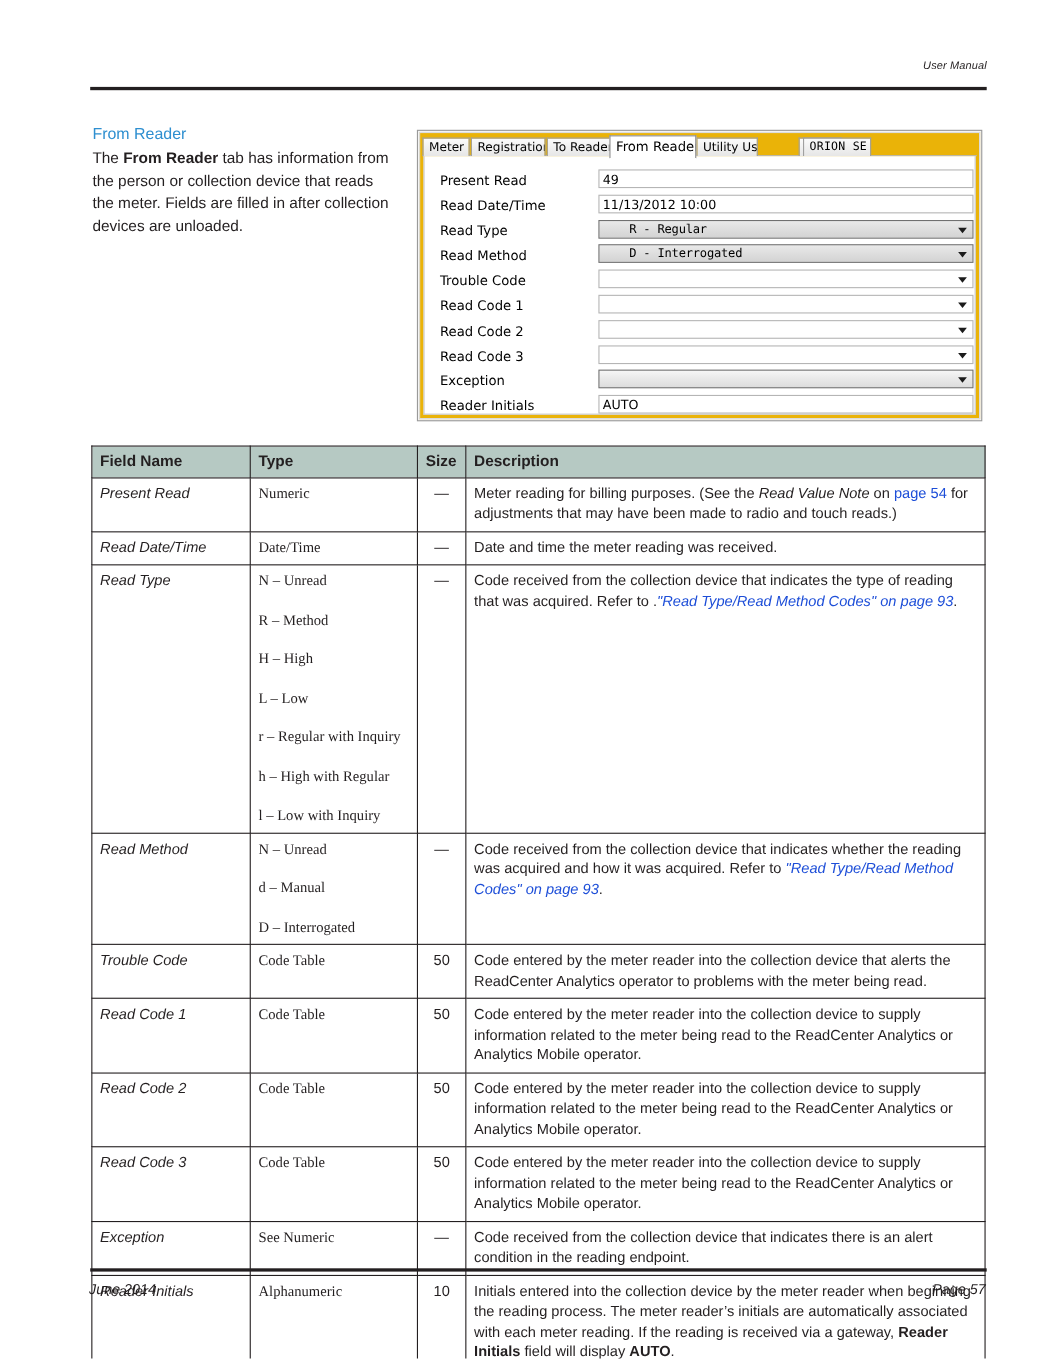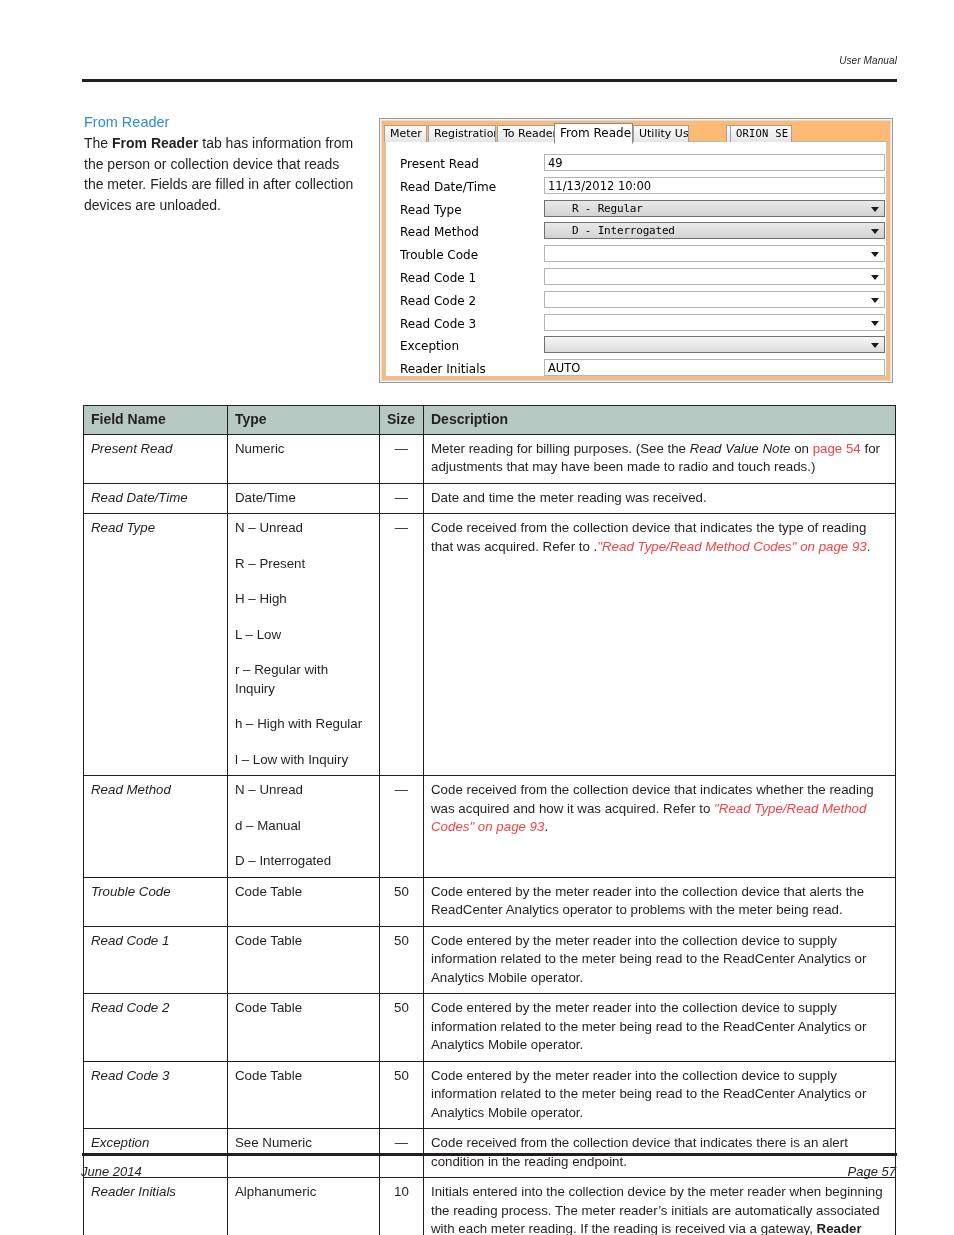--- a/index.html
+++ b/index.html
@@ -38,21 +38,21 @@
   
   .dlg {
     position:absolute; left:379px; top:118px; width:514px; height:265px;
     background:#f3f3f3;
     border:1px solid #9a9a9a;
     box-sizing:border-box;
     font-family:"DejaVu Sans", sans-serif;
   }
   .dlg-inner {
     position:absolute; left:1px; top:1px; right:1px; bottom:1px;
-    background:#fdba74;
+    background:#eab308;
     border:1px solid #dcdcdc;
     box-sizing:border-box;
   }
   .tabstrip {
     position:absolute; left:2px; top:2px; right:2px; height:19px;
   }
   .tab {
     position:absolute; top:2px; height:17px;
     background:linear-gradient(#fbfbfb,#e6e6e6);
     border:1px solid #a0a0a0;
@@ -149,23 +149,23 @@
     font-weight:700;
     font-size:14px;
     text-align:left;
     padding:4px 7px 5px 7px;
   }
   .tbl td.fname { font-style:italic; }
   .tbl td.size  { text-align:center; }
   .c-fname { width:144px; }
   .c-type  { width:152px; }
   .c-size  { width:44px; }
-  .typelist div { margin:0 1px 17px 0; }
+  .typelist div { margin:0 1px 17px 0;font-family:Liberation Serif, serif; }
   .typelist div:last-child { margin-bottom:0; }
-  a.pglink { color:#ef4444; text-decoration:none; }
+  a.pglink { color:#1d4ed8; text-decoration:none; }
   .it { font-style:italic; }
 
   
   .ftr-rule {
     position:absolute; left:82px; top:1153px; width:815px; height:2.5px;
     background:#231f20;
   }
   .ftr { position:absolute; left:81px; top:1164px; width:815px; height:20px; }
   .ftr-l, .ftr-r {
     position:absolute; top:0; font-style:italic; font-size:13px; color:#231f20;
@@ -300,21 +300,21 @@
             </div>
           </td>
           <td class="size">—</td>
           <td><span>Date and time the meter reading was received.</span></td>
         </tr>
         <tr>
           <td class="fname">Read Type</td>
           <td>
             <div class="typelist">
               <div>N – Unread</div>
-              <div>R – Present</div>
+              <div>R – Method</div>
               <div>H – High</div>
               <div>L – Low</div>
               <div>r – Regular with Inquiry</div>
               <div>h – High with Regular</div>
               <div>l – Low with Inquiry</div>
             </div>
           </td>
           <td class="size">—</td>
           <td><span>Code received from the collection device that indicates the type of reading that was acquired. Refer to .</span><a class="pglink it" href="#">"Read Type/Read Method Codes" on page 93</a><span>.</span></td>
         </tr>

